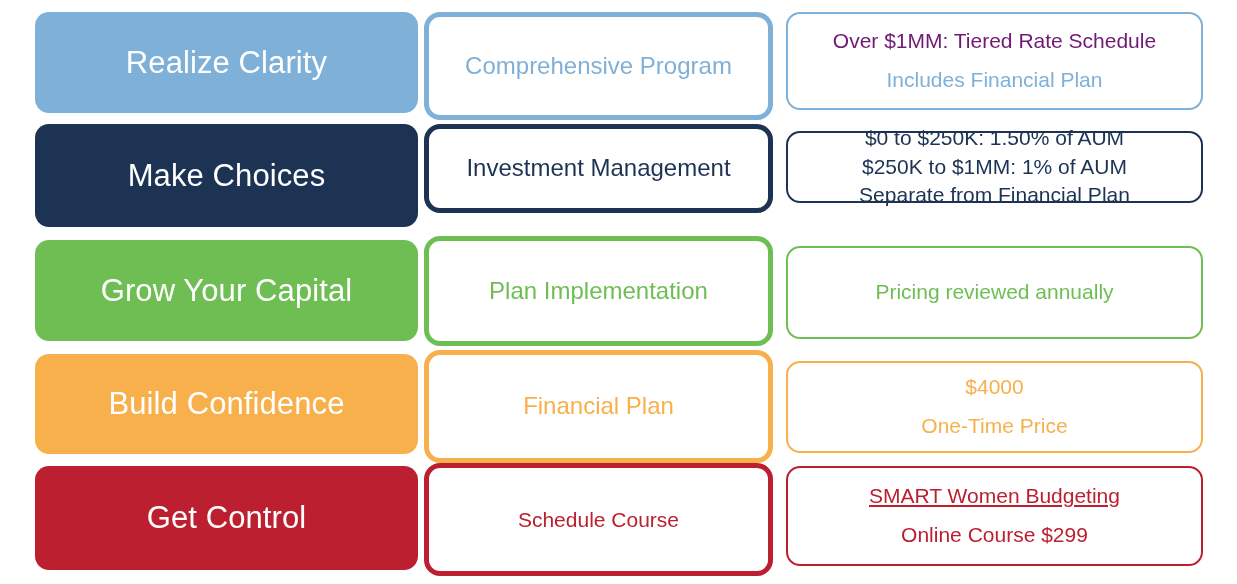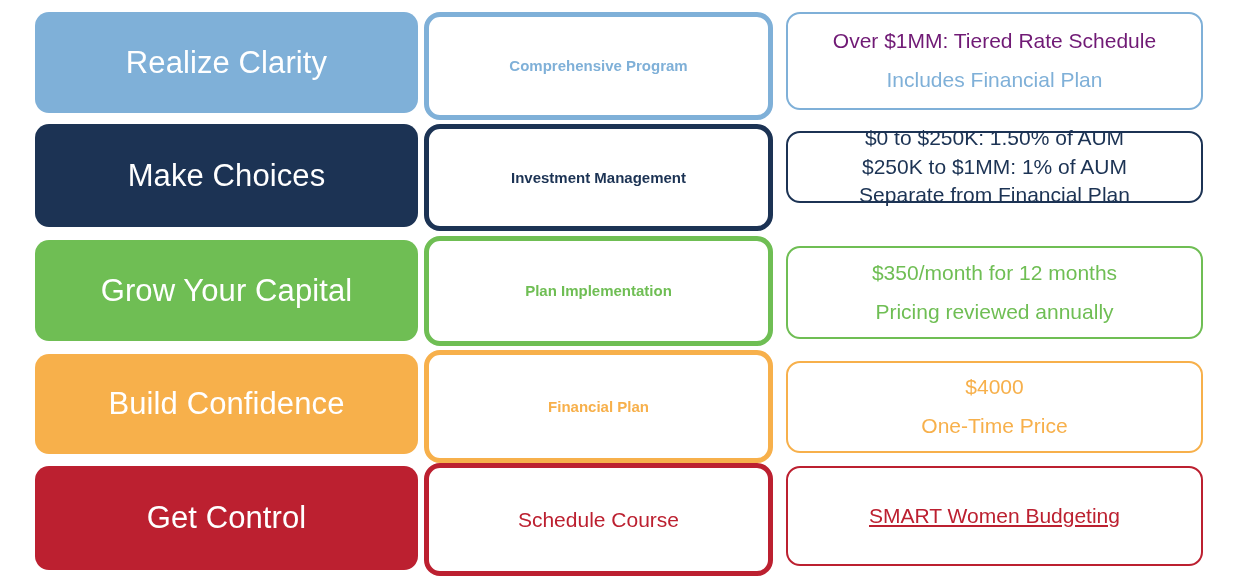--- a/index.html
+++ b/index.html
@@ -55,22 +55,22 @@
     background: #ffffff;
     border-style: solid;
     border-width: 5px;
     border-radius: 16px;
     display: flex;
     align-items: center;
     justify-content: center;
     text-align: center;
   }
   .cell-service .txt {
-    font-size: 15px;
-    font-weight: 700;
+    font-size: 24px;
+    font-weight: 400;
     line-height: 1.2;
     padding: 0 8px;
   }
   .cell-service.regular .txt {
     font-weight: 400;
     font-size: 21px;
   }
 
   
   .cell-pricing {
@@ -111,38 +111,37 @@
       </div>
       <div class="cell-pricing spaced" style="top: 12px; height: 98px; border-color: rgb(127, 176, 216);">
         <div class="line" style="color: #701a75;">Over $1MM: Tiered Rate Schedule</div>
         <div class="line" style="color: rgb(127, 176, 216);">Includes Financial Plan</div>
       </div>
     </div>
     <div class="row">
       <div class="cell-benefit" style="top: 124px; height: 103px; background: rgb(28, 51, 84);">
         <span class="txt">Make Choices</span>
       </div>
-      <div class="cell-service" style="top: 124px; height: 107px; border-color: rgb(28, 51, 84);">
+      <div class="cell-service" style="top: 124px; height: 89px; border-color: rgb(28, 51, 84);">
         <span class="txt" style="color: rgb(28, 51, 84);">Investment Management</span>
       </div>
       <div class="cell-pricing tight" style="top: 131px; height: 72px; border-color: rgb(28, 51, 84); text-align: right;">
         <div class="line" style="color: rgb(28, 51, 84);">$0 to $250K: 1.50% of AUM</div>
         <div class="line" style="color: rgb(28, 51, 84);">$250K to $1MM: 1% of AUM</div>
         <div class="line" style="color: rgb(28, 51, 84);">Separate from Financial Plan</div>
       </div>
     </div>
     <div class="row">
       <div class="cell-benefit" style="top: 240px; height: 101px; background: rgb(111, 190, 84);">
         <span class="txt">Grow Your Capital</span>
       </div>
       <div class="cell-service" style="top: 236px; height: 110px; border-color: rgb(111, 190, 84);">
         <span class="txt" style="color: rgb(111, 190, 84);">Plan Implementation</span>
       </div>
       <div class="cell-pricing spaced" style="top: 246px; height: 93px; border-color: rgb(111, 190, 84);">
-        <div class="line" style="color: rgb(111, 190, 84);">$350/month for 12 months</div>
         <div class="line" style="color: rgb(111, 190, 84);">Pricing reviewed annually</div>
       </div>
     </div>
     <div class="row">
       <div class="cell-benefit" style="top: 354px; height: 100px; background: rgb(247, 176, 75);">
         <span class="txt">Build Confidence</span>
       </div>
       <div class="cell-service" style="top: 350px; height: 113px; border-color: rgb(247, 176, 75);">
         <span class="txt" style="color: rgb(247, 176, 75);">Financial Plan</span>
       </div>
@@ -153,15 +152,16 @@
     </div>
     <div class="row">
       <div class="cell-benefit" style="top: 466px; height: 104px; background: rgb(188, 32, 48);">
         <span class="txt">Get Control</span>
       </div>
       <div class="cell-service regular" style="top: 463px; height: 113px; border-color: rgb(188, 32, 48);">
         <span class="txt" style="color: rgb(188, 32, 48);">Schedule Course</span>
       </div>
       <div class="cell-pricing spaced" style="top: 466px; height: 100px; border-color: rgb(188, 32, 48);">
         <div class="line underline" style="color: rgb(188, 32, 48);">SMART Women Budgeting</div>
+        <div class="line" style="color: rgb(188, 32, 48);">Online Course $299</div>
       </div>
     </div>
   </div>
 
 </body></html>

